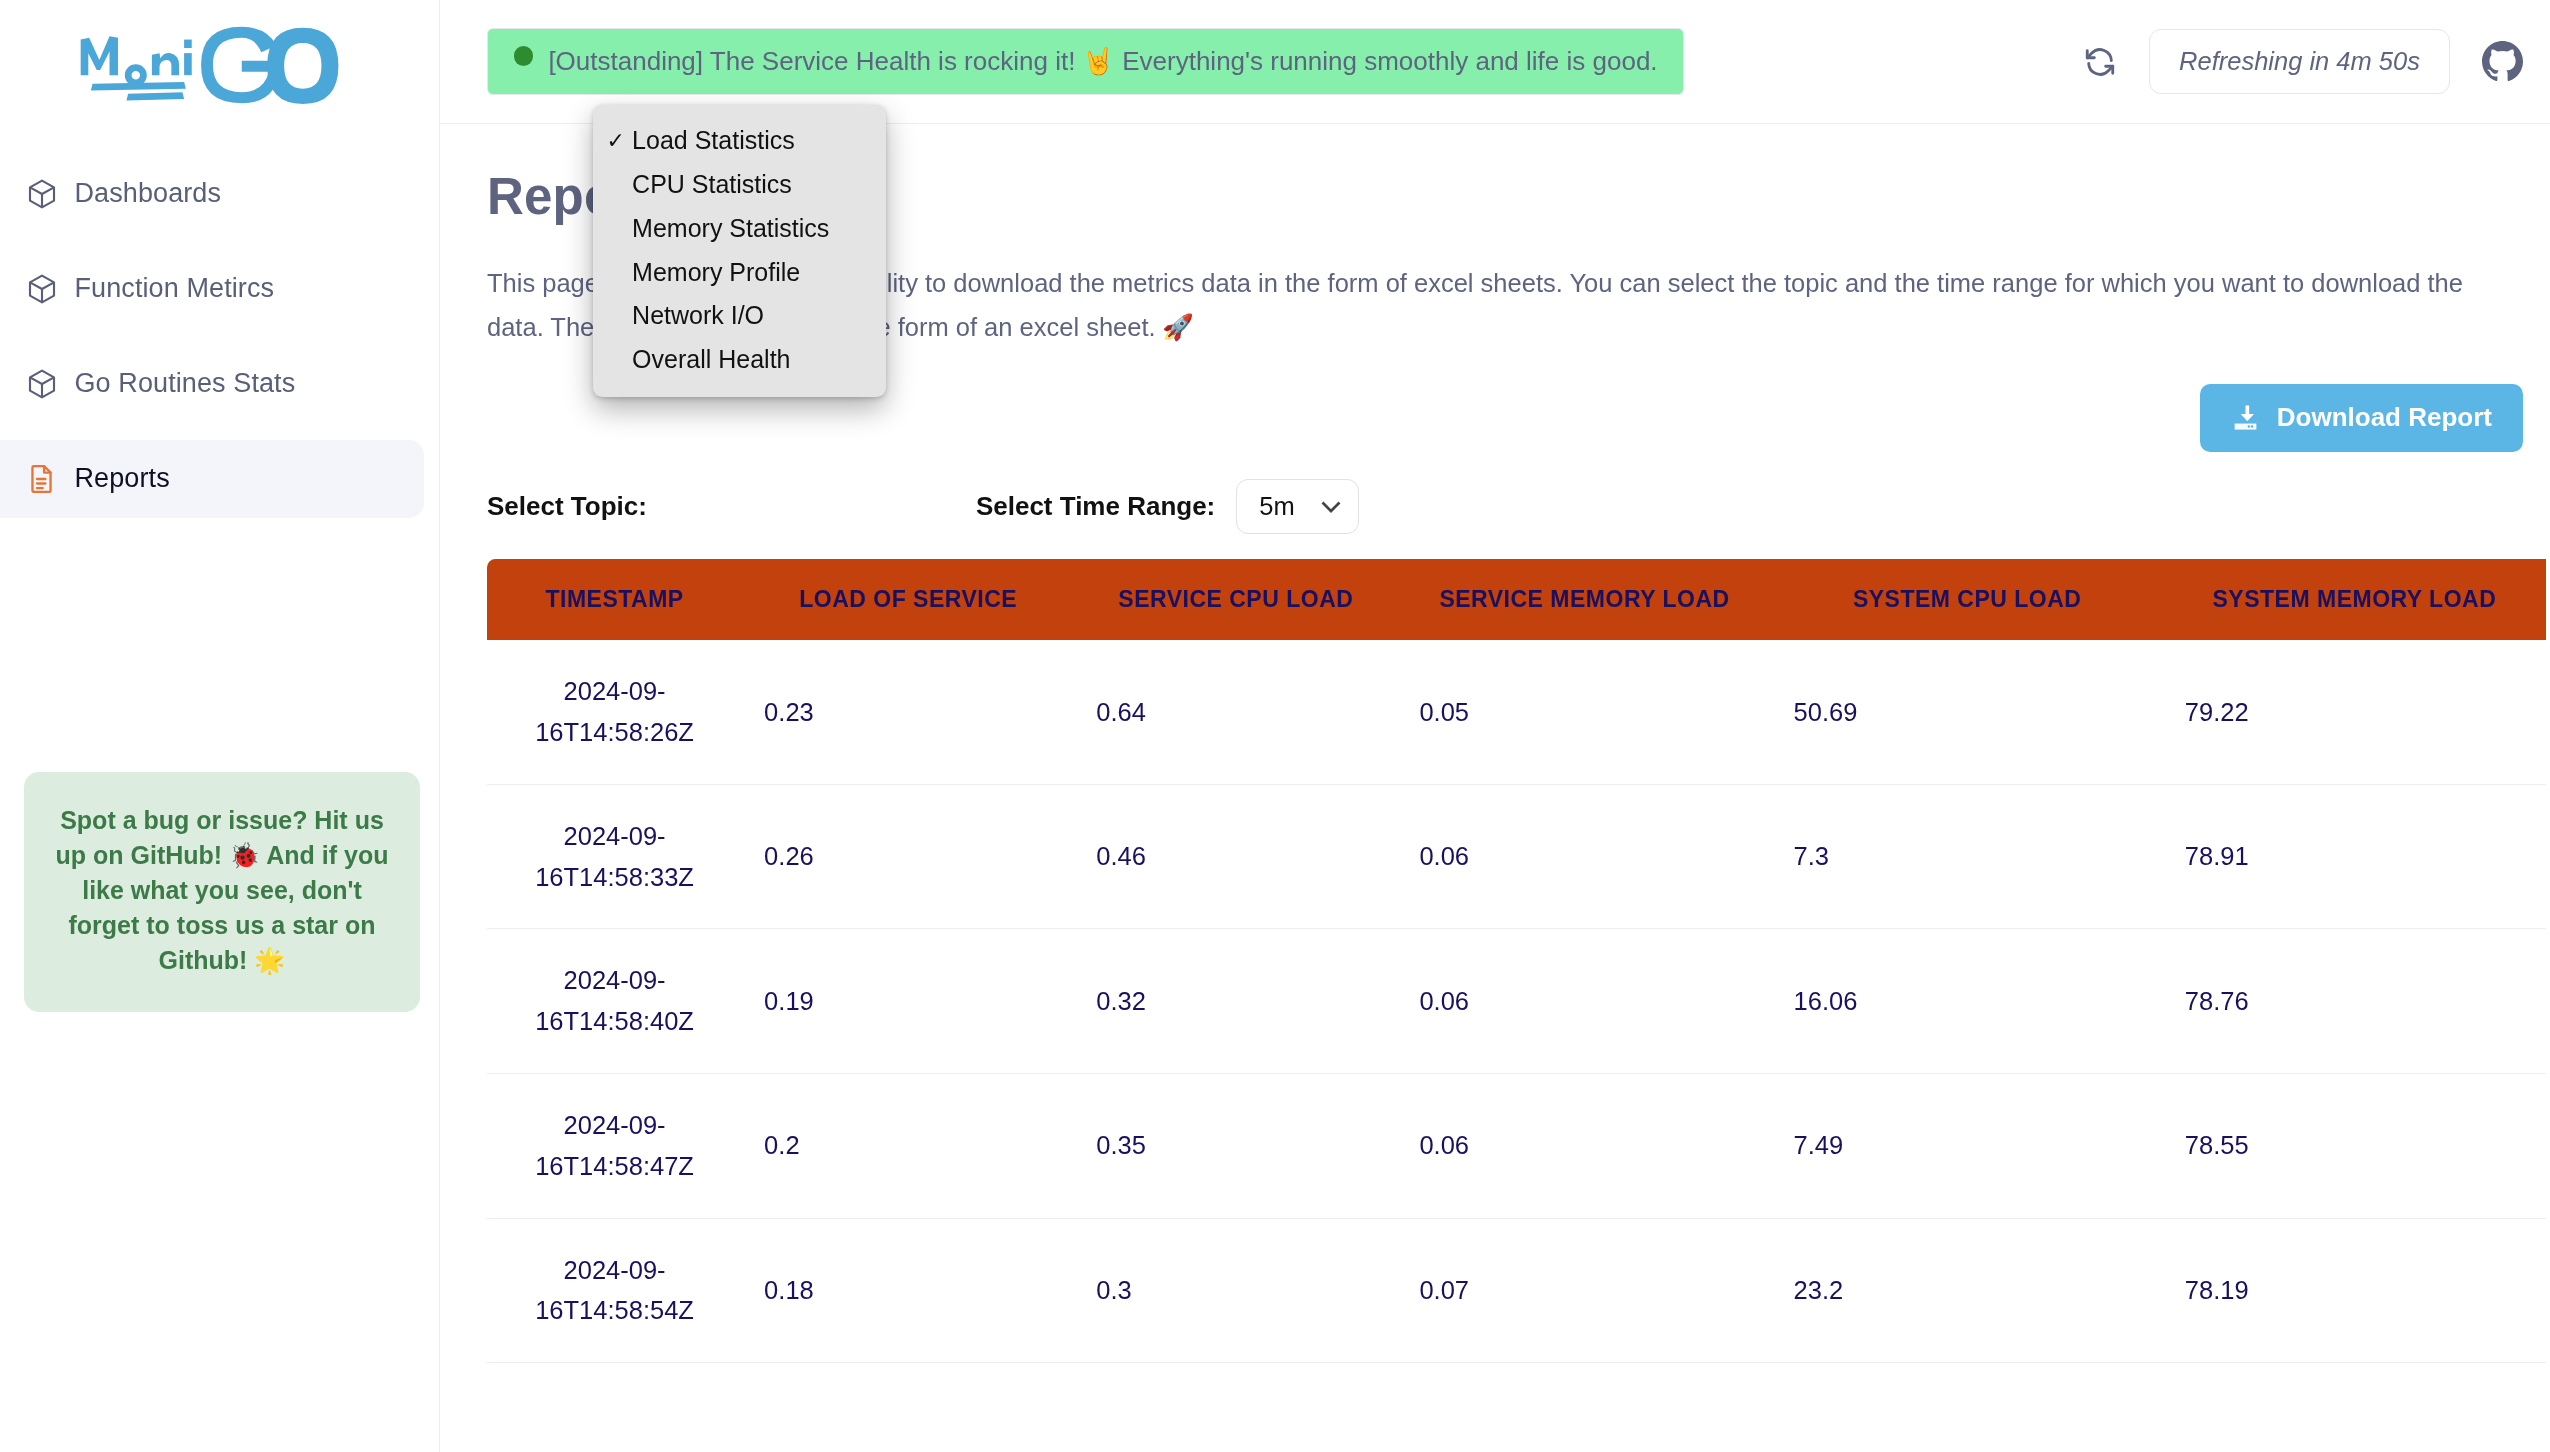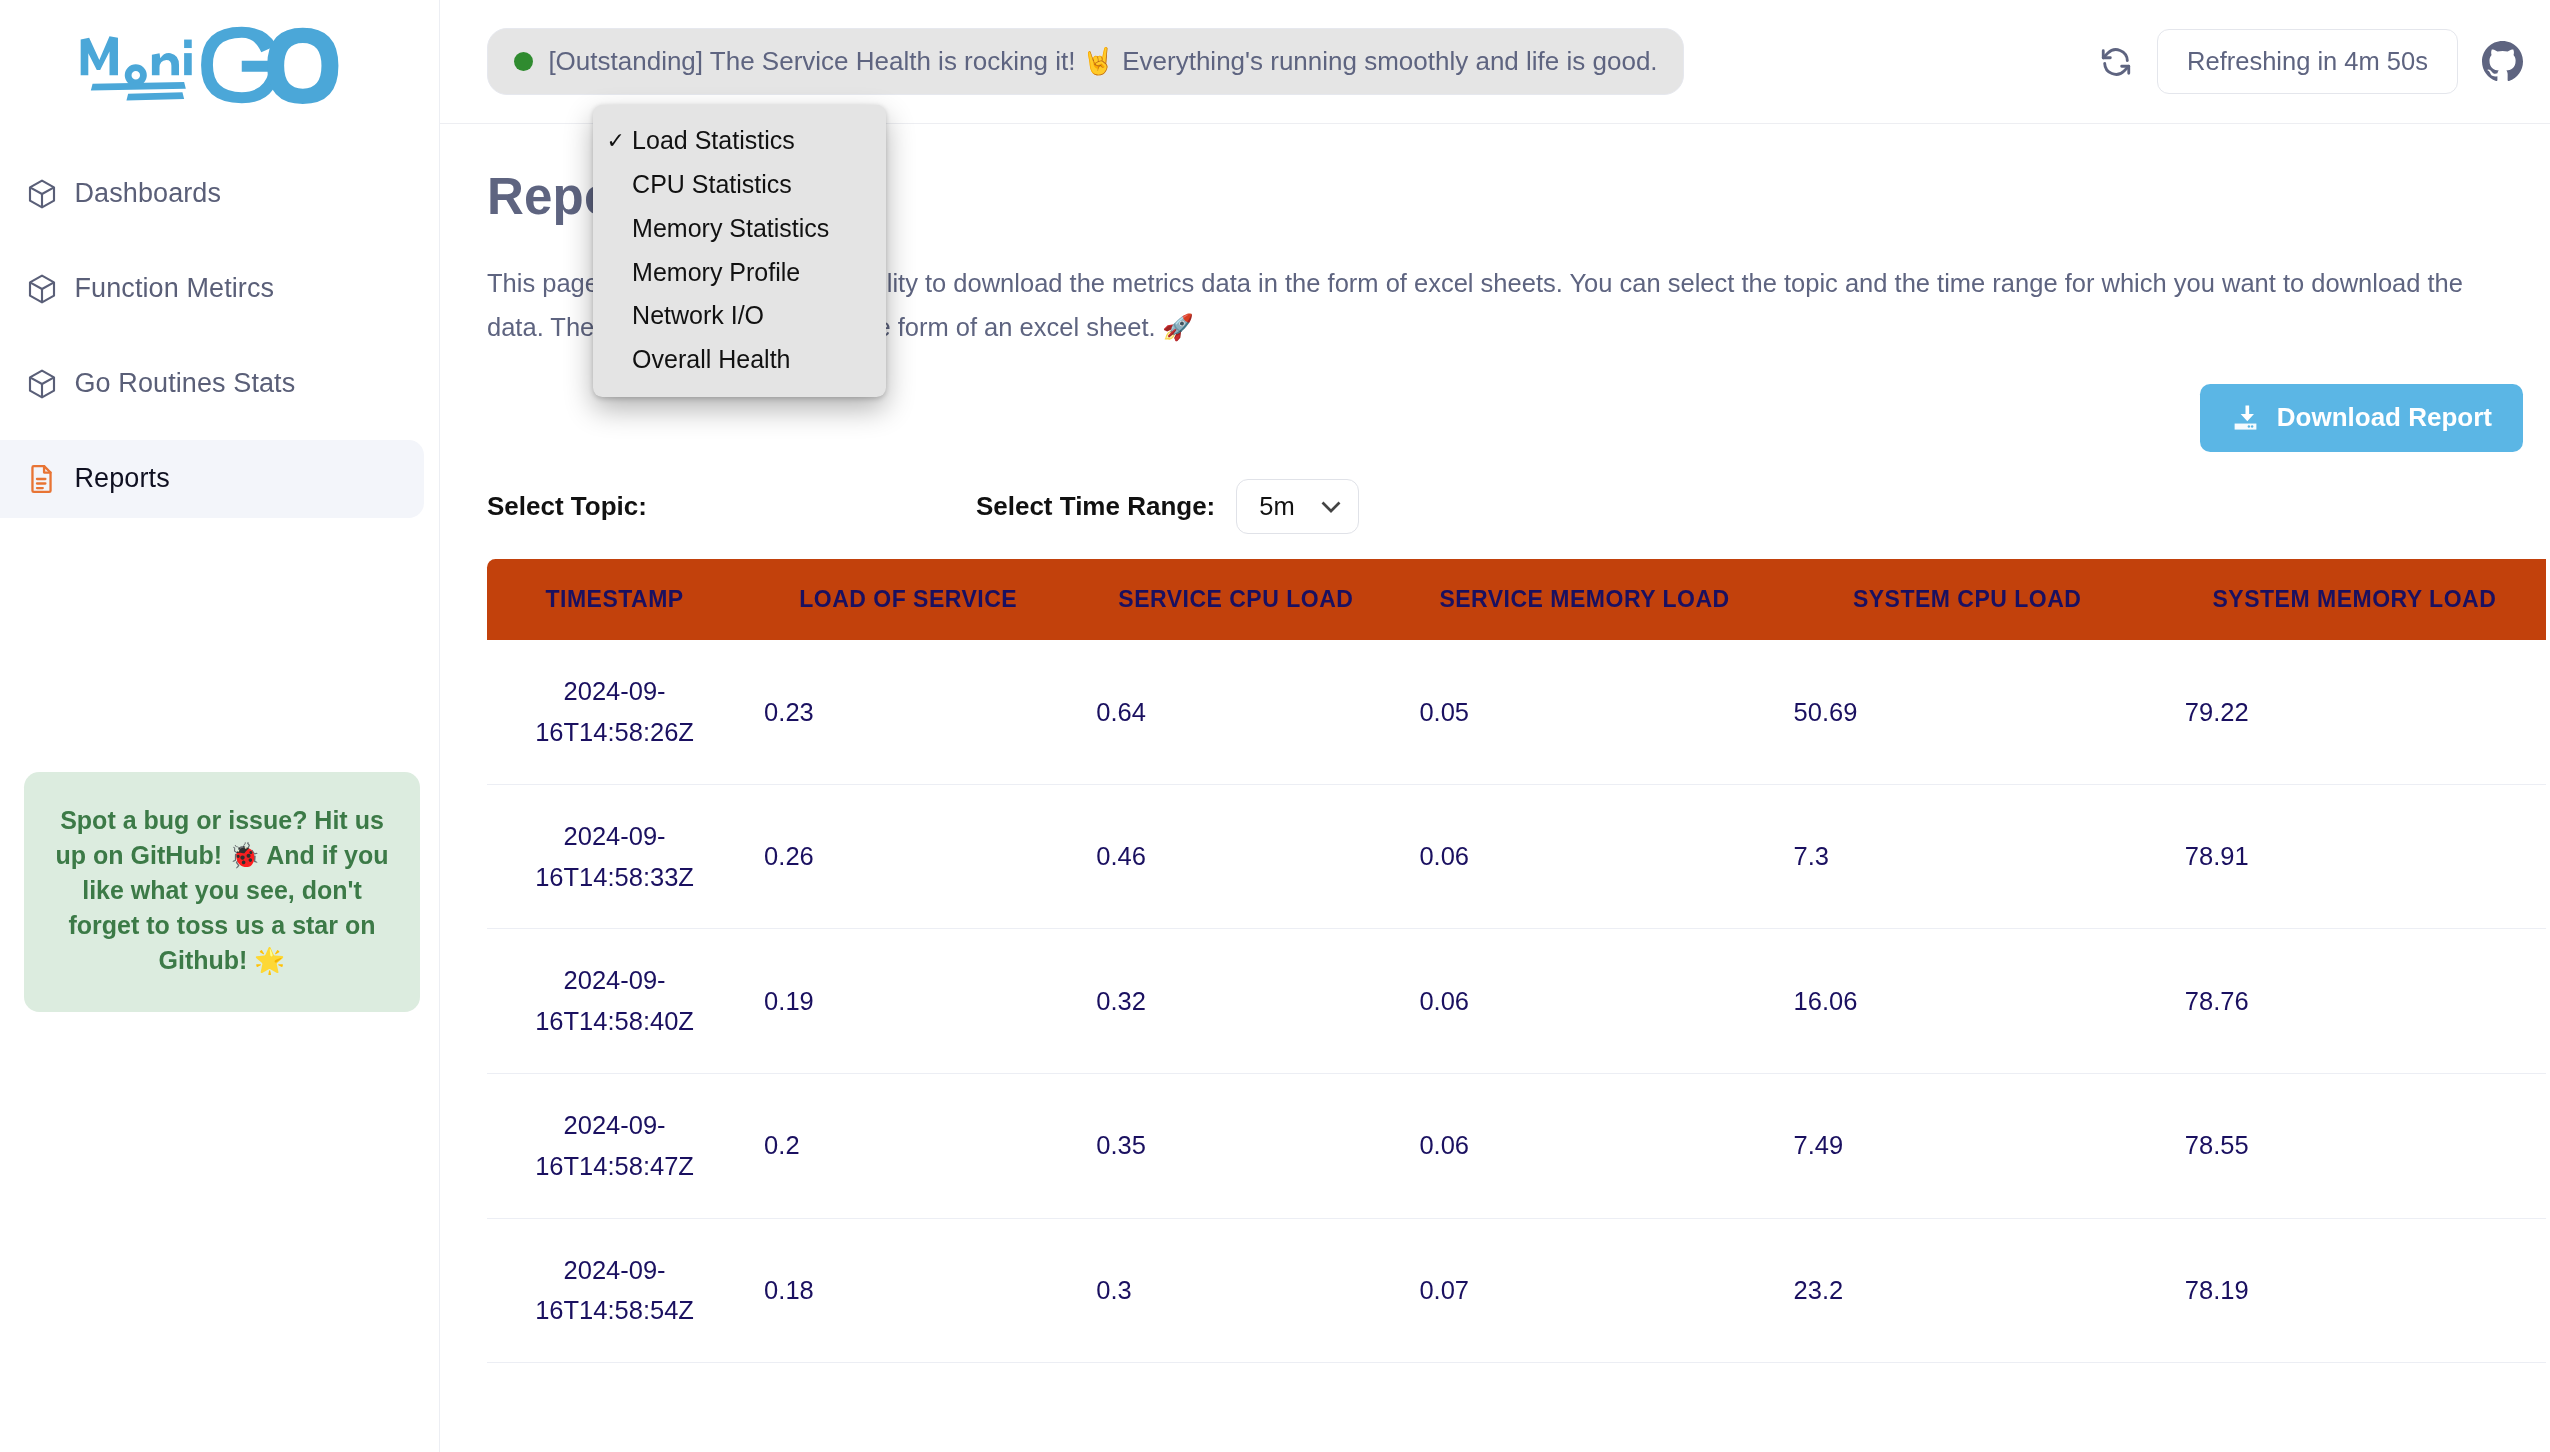--- a/index.html
+++ b/index.html
@@ -68,33 +68,33 @@
   .main { flex: 1; position: relative; height: 1453px; overflow: hidden; }
 
   .topbar {
     height: 124px;
     border-bottom: 1.7px solid #edeef2;
     display: flex; align-items: center;
     padding: 0 27px 0 47px;
     background: #fff;
   }
   .status-pill {
-    display: flex; align-items: center; gap: 15.3px;
+    display: flex; gap: 15.3px;
     border: 1.7px solid #e6e8ee;
-    border-radius: 20px;
+    border-radius: 6px;
     padding: 17px 25.5px;
-    background: #e5e5e5;
+    background: #86efac;
   }
   .status-dot {
     width: 19.6px; height: 19.6px; border-radius: 50%;
     background: #2f8b2f; flex: 0 0 19.6px;
   }
   .status-text { font-size: 26px; color: #5e6480; white-space: nowrap; }
   .topbar-right {
-    margin-left: auto; display: flex; align-items: center; gap: 24px;
+    margin-left: auto; display: flex; align-items: center; gap: 32px; font-style: italic;
   }
   .refresh-icon { width: 34px; height: 34px; color: #5e6480; display:block; }
   .refresh-pill {
     border: 1.7px solid #e4e6ec; border-radius: 12px;
     padding: 17px 29px; font-size: 25.5px; color: #5e6480;
     background: #fff; white-space: nowrap;
   }
   .gh-logo { width: 41px; height: 41px; display:block; }
 
   .content { padding: 43px 0 0 47px; position: relative; height: 1329px; }

